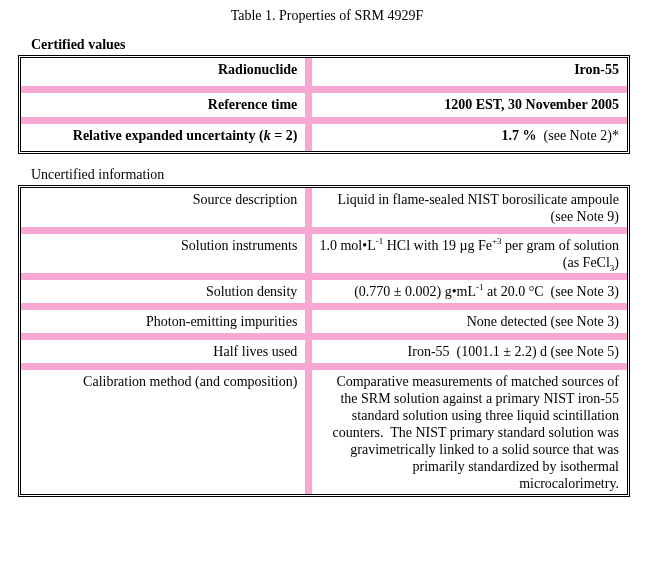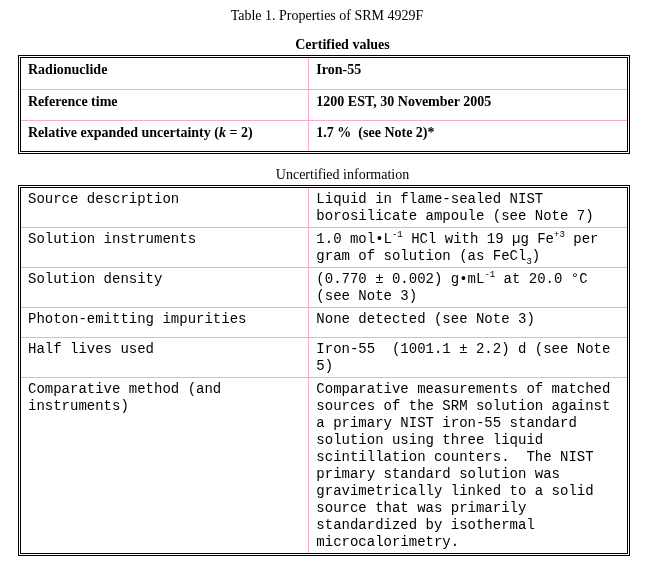--- a/index.html
+++ b/index.html
@@ -18,50 +18,50 @@
     font-family: "Liberation Serif", "DejaVu Serif", serif;
     font-size: 14px;
     line-height: 17px;
     box-sizing: border-box;
   }
   .caption {
     text-align: center;
     padding-top: 7px;
   }
   .heading {
-    text-align: center;
     margin-top: 12px;
     margin-bottom: 2px;
     margin-left: 31px;
   }
   .heading.bold { font-weight: bold; }
   .tbl-wrap {
     margin-left: 18px;
     width: 612px;
     box-sizing: border-box;
     border: 3px double #000000;
   }
   table {
     border-collapse: collapse;
     width: 100%;
     table-layout: fixed;
+    text-align: right;
   }
   td {
-    border: 1px solid #f9a8d4;
+    border: 7px solid #f9a8d4;
     vertical-align: top;
     padding: 3px 8px 2px 7px;
     box-sizing: border-box;
     word-wrap: break-word;
   }
   td:first-child { border-left: 0; width: 47.5%; }
   td:last-child  { border-right: 0; }
   tr:first-child td { border-top: 0; }
   tr:last-child td  { border-bottom: 0; margin-left: 29px; }
   .certified td   { font-weight: bold; height: 31px; }
-  .uncertified td { height: 30px; font-family: Liberation Mono, monospace; }
+  .uncertified td { height: 30px; }
   sup { font-size: 9px; line-height: 0; vertical-align: super; }
   sub { font-size: 9px; line-height: 0; vertical-align: sub; }
 </style>
 </head>
 <body>
 
 <div class="page">
 
   <div class="caption">Table 1. Properties of SRM 4929F</div>
 
@@ -73,52 +73,52 @@
           <tr>
             <td><span>Radionuclide</span></td>
             <td><span>Iron-55</span></td>
           </tr>
           <tr>
             <td><span>Reference time</span></td>
             <td><span>1200 EST, 30 November 2005</span></td>
           </tr>
           <tr>
             <td><span>Relative expanded uncertainty (</span><span style="font-style: italic;">k</span><span> = 2)</span></td>
-            <td><span>1.7 %</span><span style="font-weight: bold;">&nbsp; (see Note 2)*</span></td>
+            <td><span>1.7 %</span><span style="font-weight: normal;">&nbsp; (see Note 2)*</span></td>
           </tr>
         </tbody>
     </table>
   </div>
 
   <div class="heading">Uncertified information</div>
 
   <div class="tbl-wrap uncertified">
     <table>
       <tbody>
           <tr>
             <td><span>Source description</span></td>
-            <td><span>Liquid in flame-sealed NIST borosilicate ampoule (see Note 7)</span></td>
+            <td><span>Liquid in flame-sealed NIST borosilicate ampoule (see Note 9)</span></td>
           </tr>
           <tr>
             <td><span>Solution instruments</span></td>
             <td><span>1.0 mol•L</span><sup>-1</sup><span> HCl with 19 µg Fe</span><sup>+3</sup><span> per gram of solution (as FeCl</span><sub>3</sub><span>)</span></td>
           </tr>
           <tr>
             <td><span>Solution density</span></td>
             <td><span>(0.770 ± 0.002) g•mL</span><sup>-1</sup><span> at 20.0 °C&nbsp; (see Note 3)</span></td>
           </tr>
           <tr>
             <td><span>Photon-emitting impurities</span></td>
             <td><span>None detected (see Note 3)</span></td>
           </tr>
           <tr>
             <td><span>Half lives used</span></td>
             <td><span>Iron-55&nbsp; (1001.1 ± 2.2) d (see Note 5)</span></td>
           </tr>
           <tr>
-            <td><span>Comparative method (and instruments)</span></td>
+            <td><span>Calibration method (and composition)</span></td>
             <td><span>Comparative measurements of matched sources of the SRM solution against a primary NIST iron-55 standard solution using three liquid scintillation counters.&nbsp; The NIST primary standard solution was gravimetrically linked to a solid source that was primarily standardized by isothermal microcalorimetry.</span></td>
           </tr>
         </tbody>
     </table>
   </div>
 
 </div>
 
 </body></html>

